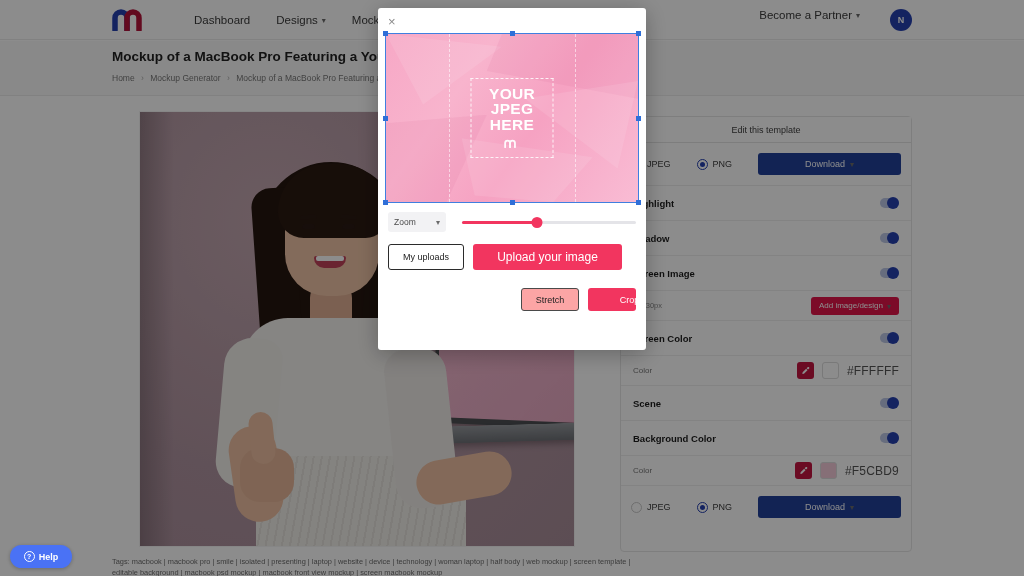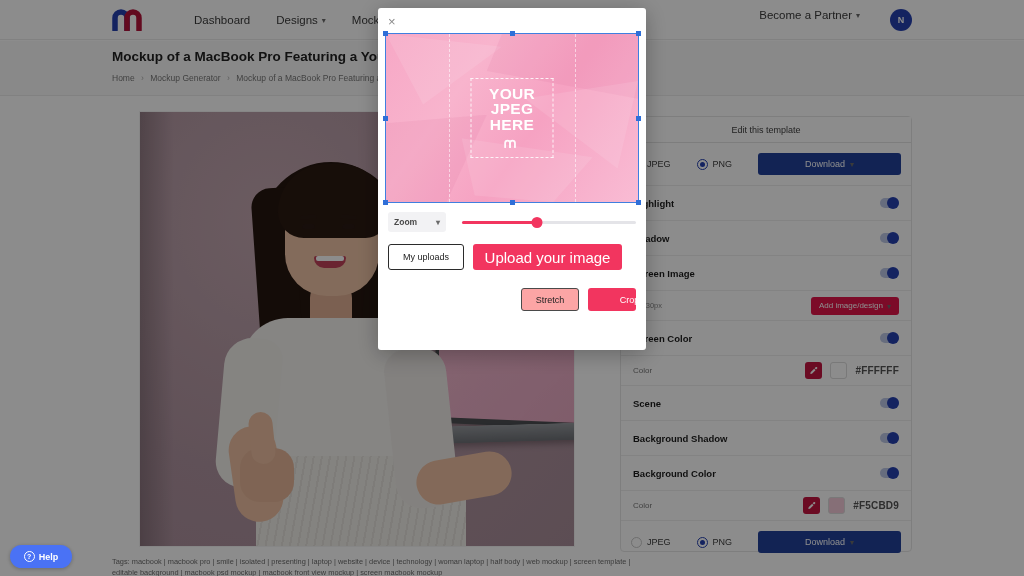--- a/index.html
+++ b/index.html
@@ -179,21 +179,21 @@
   .toggle { width:19px; height:10px; border-radius:6px; background:#bcc6e6; position:relative; }
   .toggle::after { content:""; position:absolute; right:0px; top:-1px; width:12px; height:12px; border-radius:50%; background:#2540b0; }
   .sub-row {
     display:flex; align-items:center; padding:0 12px; height:30px;
     border-bottom:1px solid #efefef; gap:8px;
   }
   .sub-label { font-size:8px; color:#777; }
   .spacer { flex:1; }
   .pick-btn { width:17px; height:17px; border-radius:3px; background:#c41440; display:flex; align-items:center; justify-content:center; }
   .swatch { width:17px; height:17px; border-radius:3px; border:1px solid #dcdcdc; }
-  .hexval { font-size:10px; color:#555; letter-spacing:.2px;font-weight:bold; }
+  .hexval { font-size:12px; color:#555; letter-spacing:.2px; }
   .add-btn {
     height:18px; padding:0 8px; border-radius:3px; background:#e2144a; color:#fff;
     font-size:8px; display:flex; align-items:center; gap:4px;
   }
   .dimtext { font-size:7.5px; color:#888; }
 
   
   .help-fab {
     position:absolute; left:10px; top:545px; width:62px; height:23px;
     border-radius:12px; background:#4a72f5; color:#fff; font-size:9px; font-weight:bold;
@@ -228,39 +228,39 @@
   .img-box {
     position:absolute; left:50%; top:50%; transform:translate(-50%,-50%);
     width:83px; height:80px; border:1.3px dashed rgba(255,255,255,.85);
     display:flex; flex-direction:column; align-items:center; justify-content:center;
   }
   .img-box span {
     color:#ffffff; font-size:15.5px; font-weight:bold; line-height:1.0; letter-spacing:.3px;
   }
   .mini-logo { margin-top:3px; opacity:.95; }
 
-  .ctrl-row { display:flex; align-items:center; gap:16px; padding:10px 10px 0 10px;font-weight:bold; }
+  .ctrl-row { display:flex; align-items:center; gap:16px; padding:10px 10px 0 10px; }
   .zoom-select {
     width:58px; height:20px; border-radius:3px; background:#f2f2f4;
     display:flex; align-items:center; justify-content:space-between; padding:0 6px;
     font-size:8.5px; color:#4a4a4a;
   }
   .slider { position:relative; flex:1; height:14px; display:flex; align-items:center; }
   .track { position:absolute; left:0; right:0; height:3px; border-radius:2px; background:#e4e4e8; }
   .track-fill { position:absolute; left:0; width:43%; height:3px; border-radius:2px; background:#f2355f; }
   .thumb2 { position:absolute; left:43%; width:11px; height:11px; border-radius:50%; background:#f2355f; transform:translateX(-50%); }
 
   .btn-row { display:flex; gap:9px; padding:12px 24px 0 10px; }
   .btn-outline {
     height:26px; padding:0 14px; border:1px solid #2b2b2b; border-radius:3px;
     font-size:9px; color:#222; display:flex; align-items:center; justify-content:center; background:#fff;
   }
   .btn-pink {
     flex:1; height:26px; border-radius:3px; background:#f2355f; color:#fff;
-    font-size:15px; display:flex; align-items:center; justify-content:center;
+    font-size:12px; display:flex; align-items:center; justify-content:center;
   }
   .btn-row2 { display:flex; gap:9px; justify-content:flex-end; padding:18px 10px 0 10px; }
   .btn-small-outline {
     width:58px; height:23px; border:1px solid #4a4a4a; border-radius:3px;
     font-size:9px; color:#222; display:flex; align-items:center; justify-content:center; background:#fca5a5;
   }
   .btn-small-pink {
     width:48px; height:23px; border-radius:3px; background:#f2355f; color:#fff;
     font-size:9px; display:flex; align-items:center; justify-content:center;padding-left:35px;
   }
@@ -413,24 +413,20 @@
         </div>
         <span class="swatch" style="background:#FFFFFF"></span>
         <span class="hexval">#FFFFFF</span>
       </div>
 
       <div class="layer">
         <span class="layer-name">Scene</span>
         <span class="toggle"></span>
       </div>
 
-      <div class="layer">
-        <span class="layer-name">Background Shadow</span>
-        <span class="toggle"></span>
-      </div>
 
       <div class="layer">
         <span class="layer-name">Background Color</span>
         <span class="toggle"></span>
       </div>
       <div class="sub-row">
         <span class="sub-label">Color</span>
         <span class="spacer"></span>
         <div class="pick-btn">
           <svg width="9" height="9" viewBox="0 0 10 10">

